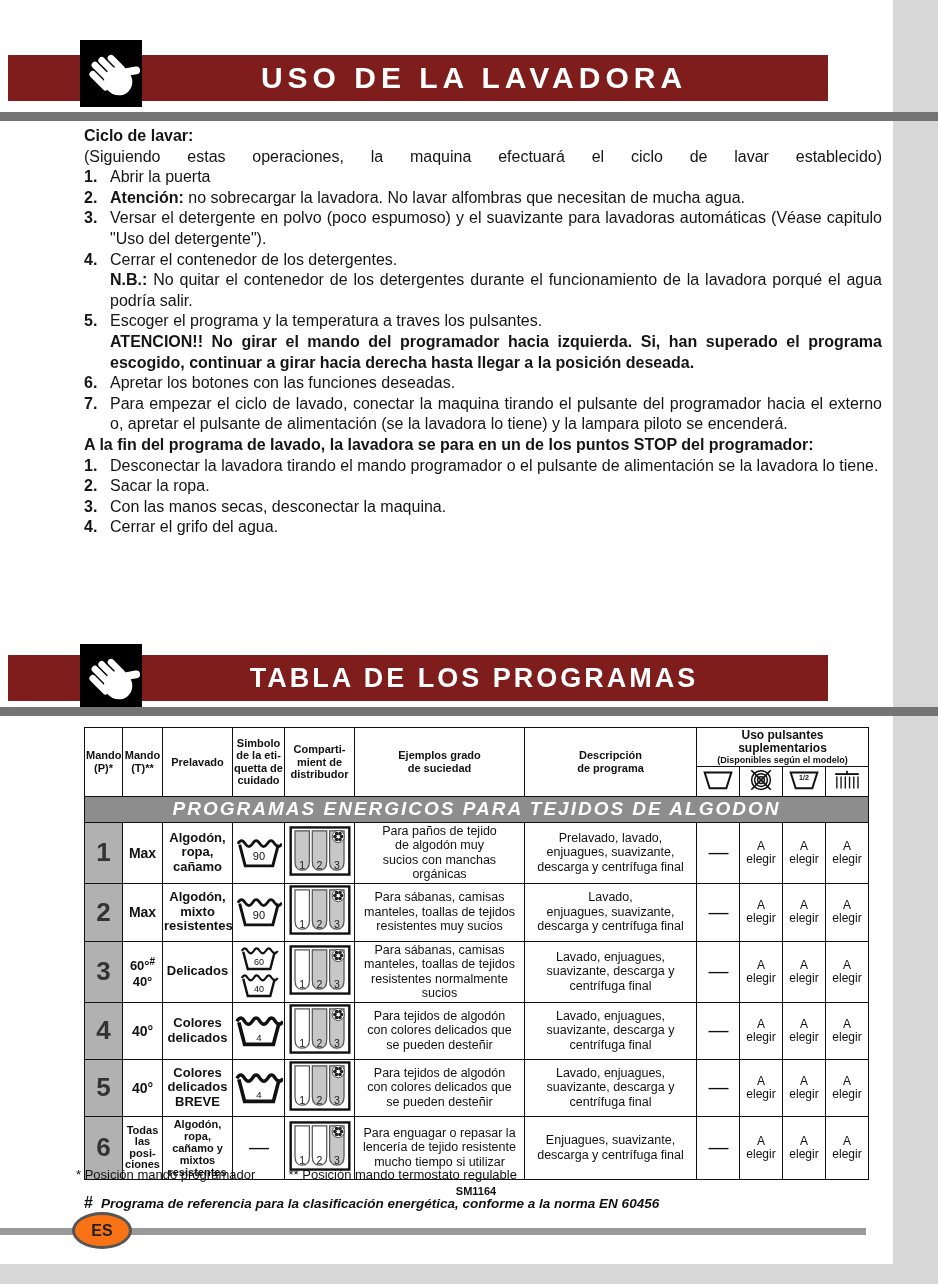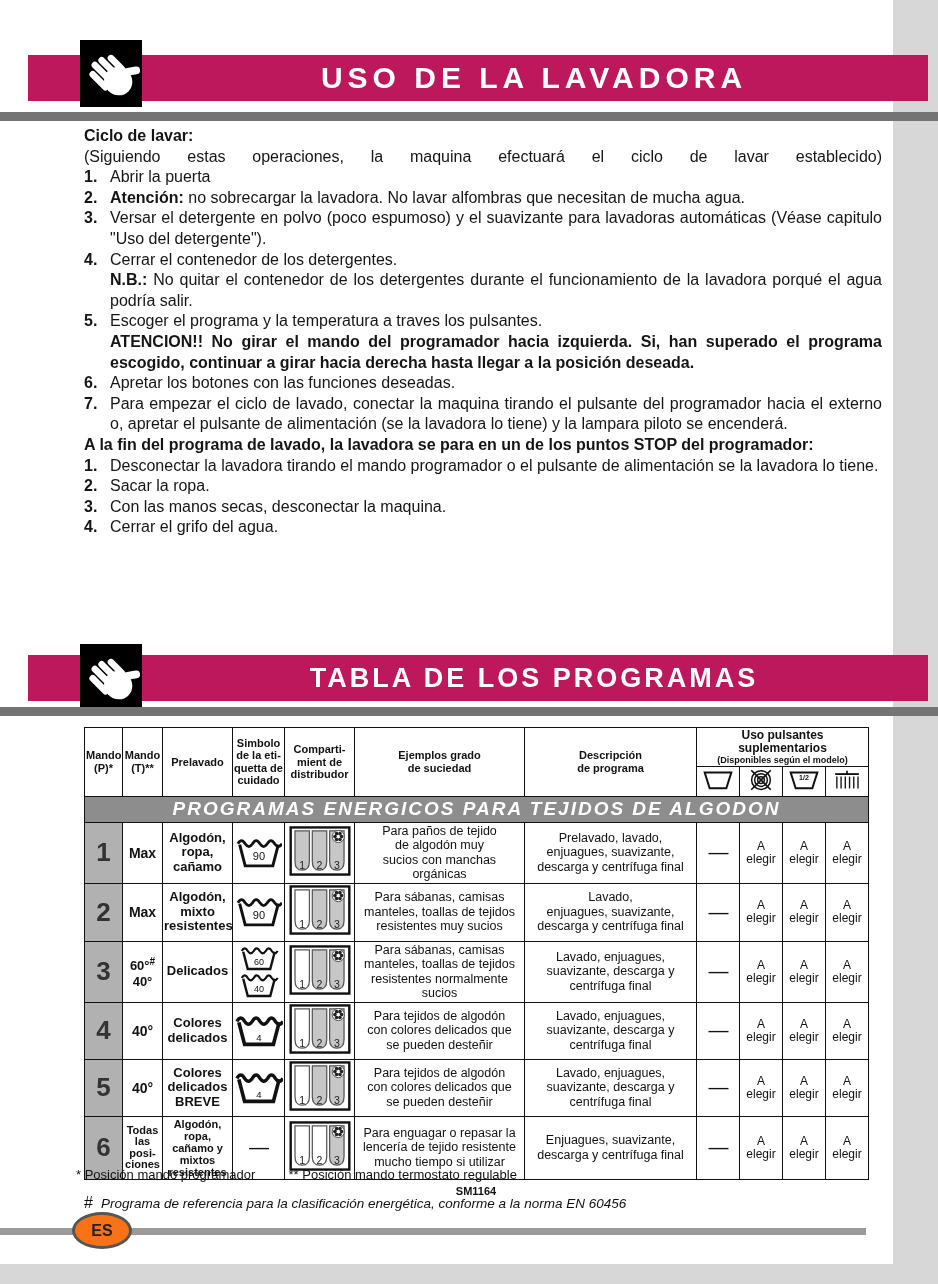--- a/index.html
+++ b/index.html
@@ -3,21 +3,21 @@
 <meta charset="utf-8">
 <style>
   * { margin:0; padding:0; box-sizing:border-box; }
   html,body { background:#ffffff; }
   .page { position:relative; width:938px; height:1284px; background:#ffffff;
           font-family:"Liberation Sans", sans-serif; color:#111; overflow:hidden; }
   .right-strip { position:absolute; top:0; right:0; width:45px; height:1284px; background:#d7d7d7; }
   .bottom-strip { position:absolute; left:0; bottom:0; width:100%; height:20px; background:#d7d7d7; }
 
   
-  .hdr-bar { position:absolute; left:28px; width:900px; height:46px; background:#be185d;
+  .hdr-bar { position:absolute; left:8px; width:820px; height:46px; background:#7f1d1d;
              display:flex; align-items:center; justify-content:center; }
   .hdr-title { color:#fff; font-weight:bold; font-size:30px; letter-spacing:5px;
                transform:translateX(56px); white-space:nowrap; }
   .hdr-title2 { font-size:27px; letter-spacing:3px; }
   .thin-bar { position:absolute; left:0; width:938px; height:9px; background:#747474; }
   .hand-box { position:absolute; width:62px; height:67px; background:#000;
               display:flex; align-items:center; justify-content:center; }
   .hand-box svg { width:58px; height:62px; }
 
   
@@ -54,21 +54,21 @@
   .elegir { font-size:12px; line-height:13px; }
   .dash { font-size:20px; letter-spacing:-1px; }
   .carecell svg { display:block; margin:0 auto; }
   .tub-txt { font-size:12px; fill:#111; }
   .tub-txt-sm { font-size:10px; fill:#111; }
 
   
   .fnote1 { position:absolute; left:76px; top:1167px; font-size:13px; }
   .fnote1 .gap { display:inline-block; width:26px; }
   .fnote2 { position:absolute; left:84px; top:1194px; font-size:13.5px;
-            font-weight:normal; font-style:italic; }
+            font-weight:bold; font-style:italic; }
   .fnote2 .hashsym { font-size:16px; font-style:normal; margin-right:8px; }
   .es-line { position:absolute; left:0; top:1228px; width:866px; height:7px; background:#9a9a9a; }
   .es-badge { position:absolute; left:72px; top:1212px; width:60px; height:37px;
               border:3px solid #555; border-radius:50%; background:#f97316;
               display:flex; align-items:center; justify-content:center;
               font-weight:bold; font-size:16px; color:#222; }
   .doc-code { position:absolute; left:84px; top:1185px; width:784px; text-align:center;
               font-size:11px; font-weight:bold; }
 </style>
 </head>

